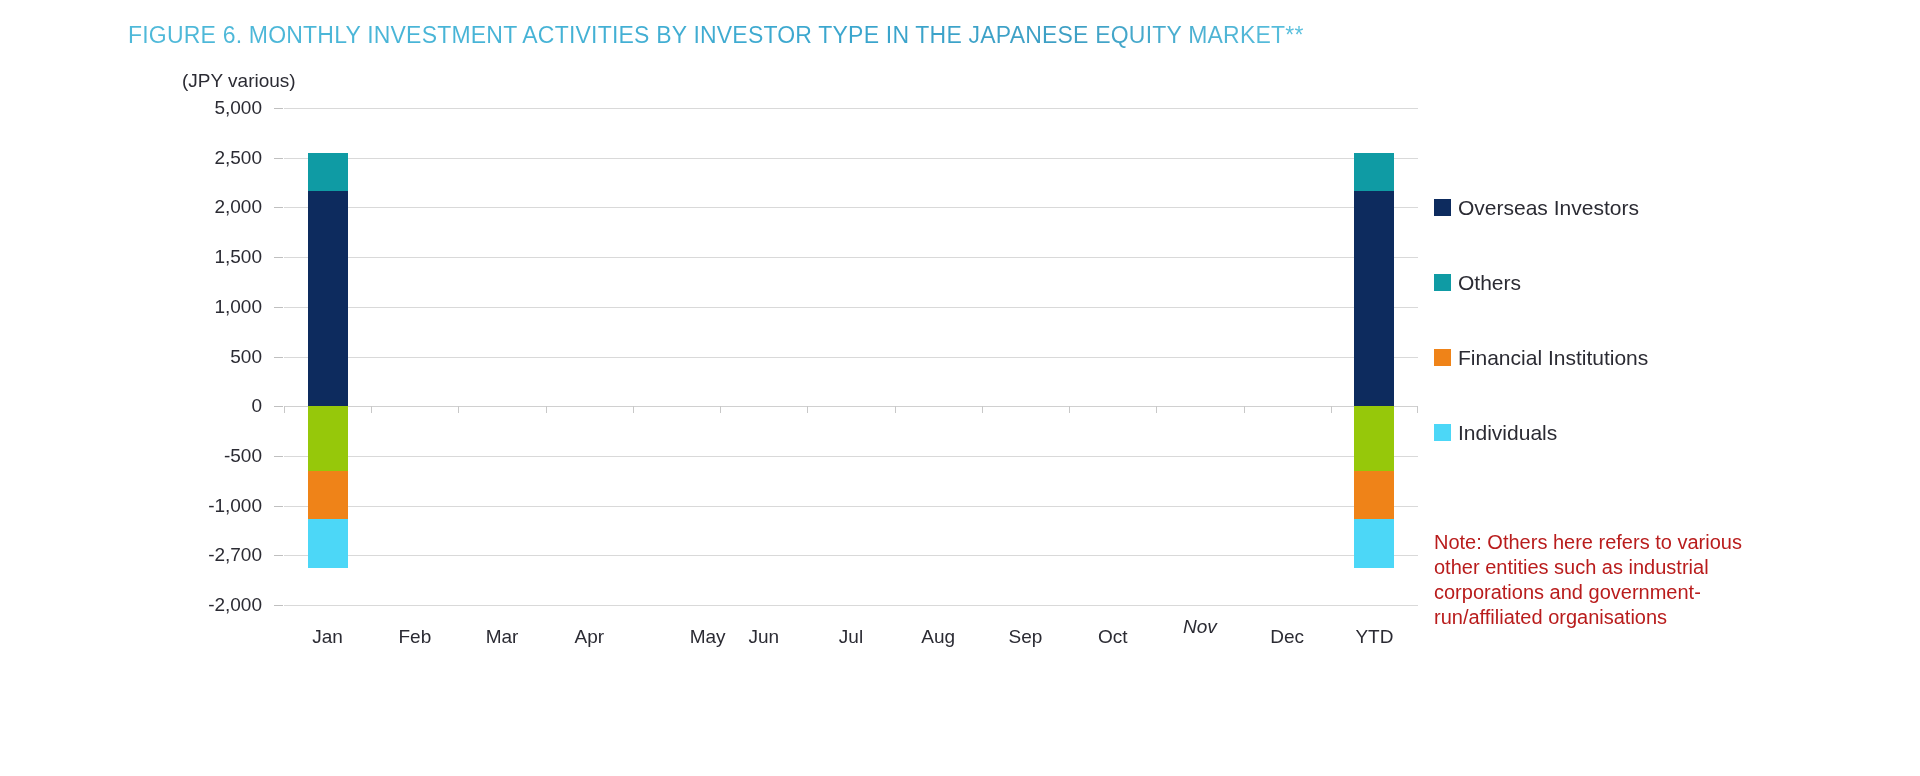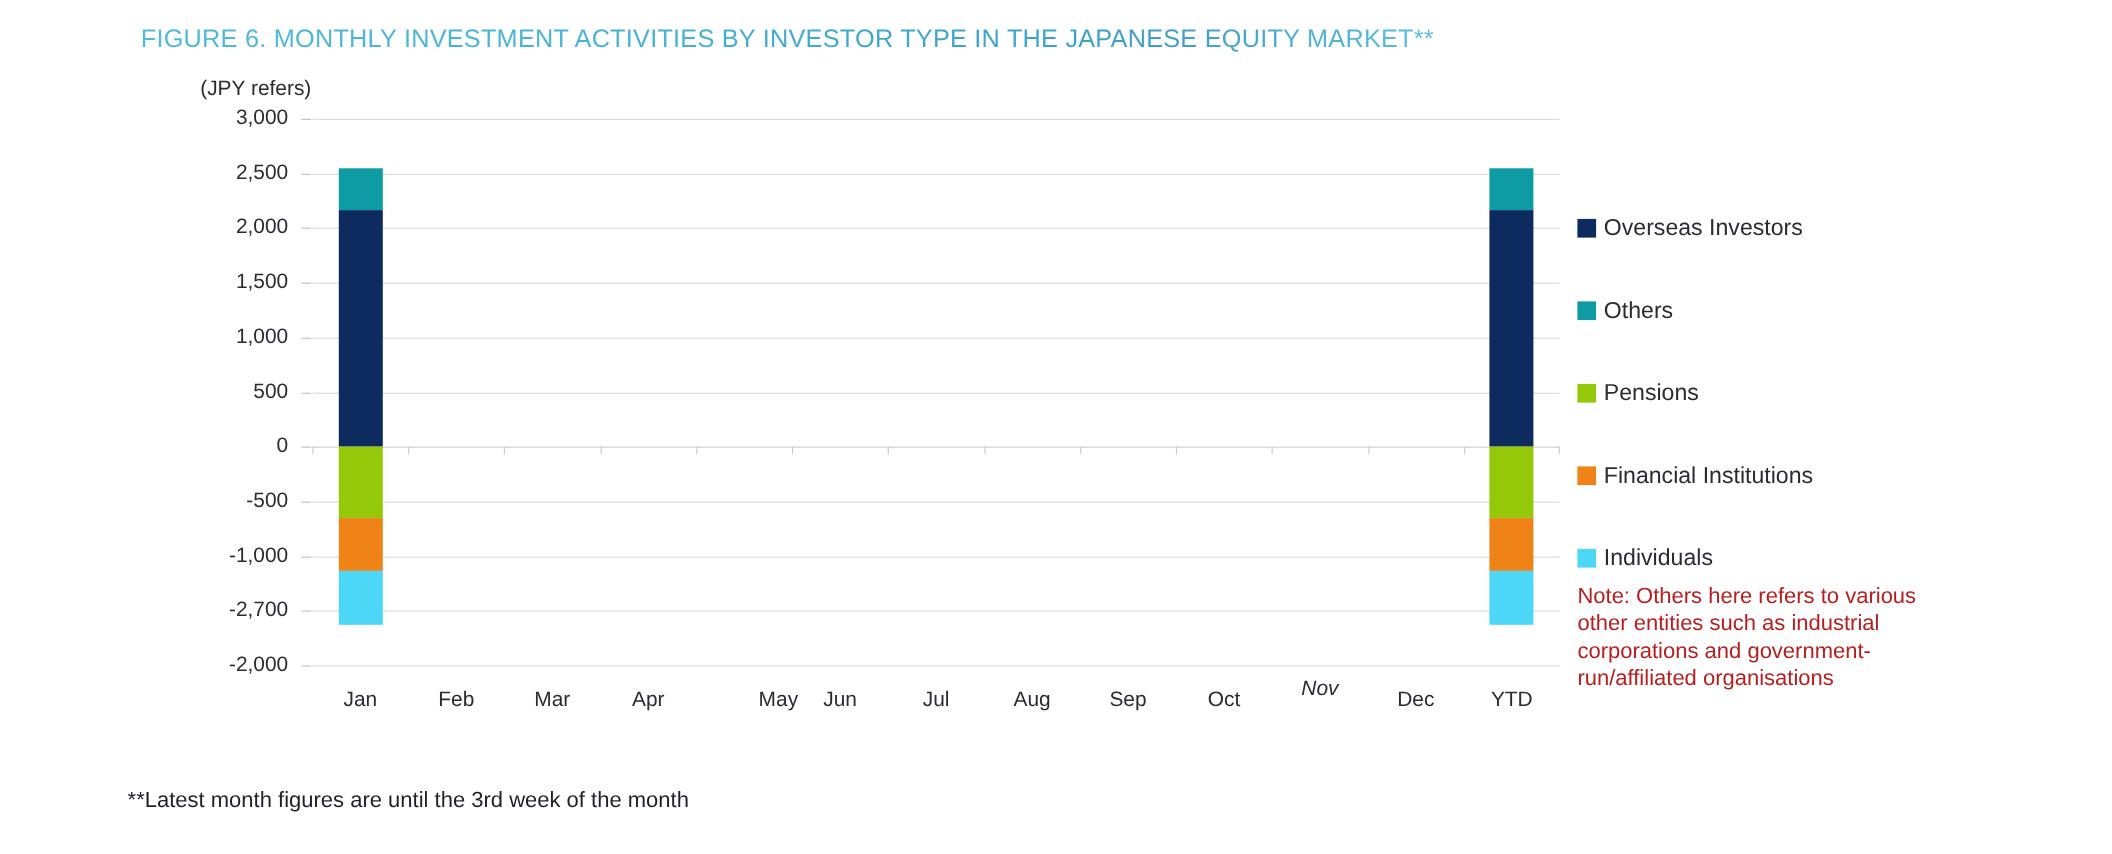--- a/index.html
+++ b/index.html
@@ -160,21 +160,21 @@
     margin-bottom: 18px;
     white-space: nowrap;
   }
 </style>
 </head>
 <body>
 
 <div id="figure-title">FIGURE 6. MONTHLY INVESTMENT ACTIVITIES BY INVESTOR TYPE IN THE JAPANESE EQUITY MARKET**</div>
 
 <div id="chart-area">
-  <div id="axis-unit-label">(JPY refers)</div>
+  <div id="axis-unit-label">(JPY various)</div>
   <div id="plot">
       <div class="gridline" style="top: 0px;"></div>
       <div class="gridline" style="top: 49.7px;"></div>
       <div class="gridline" style="top: 99.4px;"></div>
       <div class="gridline" style="top: 149.1px;"></div>
       <div class="gridline" style="top: 198.8px;"></div>
       <div class="gridline" style="top: 248.5px;"></div>
       <div class="gridline zero" style="top: 298.2px;"></div>
       <div class="gridline" style="top: 347.9px;"></div>
       <div class="gridline" style="top: 397.6px;"></div>
@@ -213,21 +213,21 @@
       <div class="bar-col" style="left: 1070.38px; width: 40px;">
         <div class="seg" title="Overseas Investors: 2160" style="background: rgb(13, 43, 94); height: 214.704px; top: 83.496px;"></div>
         <div class="seg" title="Others: 390" style="background: rgb(15, 155, 164); height: 38.766px; top: 44.73px;"></div>
         <div class="seg" title="Pensions: -650" style="background: rgb(150, 200, 10); height: 64.61px; top: 298.2px;"></div>
         <div class="seg" title="Financial Institutions: -480" style="background: rgb(239, 131, 24); height: 47.712px; top: 362.81px;"></div>
         <div class="seg" title="Individuals: -500" style="background: rgb(76, 215, 247); height: 49.7px; top: 410.522px;"></div>
       </div>
       <div class="x-tick-mark" style="left: 1046.77px; top: 298.2px;"></div>
       <div class="x-tick-mark" style="left: 1133px; top: 298.2px;"></div>
     </div>
-<div class="y-tick" style="left: 112px; top: 28px;">3,000</div>
+<div class="y-tick" style="left: 112px; top: 28px;">5,000</div>
     <div class="y-tick-mark" style="left: 274px; top: 38px;"></div>
     <div class="y-tick" style="left: 112px; top: 77.7px;">2,500</div>
     <div class="y-tick-mark" style="left: 274px; top: 87.7px;"></div>
     <div class="y-tick" style="left: 112px; top: 127.4px;">2,000</div>
     <div class="y-tick-mark" style="left: 274px; top: 137.4px;"></div>
     <div class="y-tick" style="left: 112px; top: 177.1px;">1,500</div>
     <div class="y-tick-mark" style="left: 274px; top: 187.1px;"></div>
     <div class="y-tick" style="left: 112px; top: 226.8px;">1,000</div>
     <div class="y-tick-mark" style="left: 274px; top: 236.8px;"></div>
     <div class="y-tick" style="left: 112px; top: 276.5px;">500</div>
@@ -260,30 +260,25 @@
 <div id="legend">
     <div class="legend-row">
       <span class="legend-swatch" style="background: rgb(13, 43, 94);"></span>
       <span class="legend-label">Overseas Investors</span>
     </div>
     <div class="legend-row">
       <span class="legend-swatch" style="background: rgb(15, 155, 164);"></span>
       <span class="legend-label">Others</span>
     </div>
     <div class="legend-row">
-      <span class="legend-swatch" style="background: rgb(150, 200, 10);"></span>
-      <span class="legend-label">Pensions</span>
-    </div>
-    <div class="legend-row">
       <span class="legend-swatch" style="background: rgb(239, 131, 24);"></span>
       <span class="legend-label">Financial Institutions</span>
     </div>
     <div class="legend-row">
       <span class="legend-swatch" style="background: rgb(76, 215, 247);"></span>
       <span class="legend-label">Individuals</span>
     </div>
   </div>
 
 <div id="legend-note">Note: Others here refers to various other entities such as industrial corporations and government-run/affiliated organisations</div>
 
 <div id="footnotes">
-    <div class="footnote">**Latest month figures are until the 3rd week of the month</div>
   </div>
 
 </body></html>

